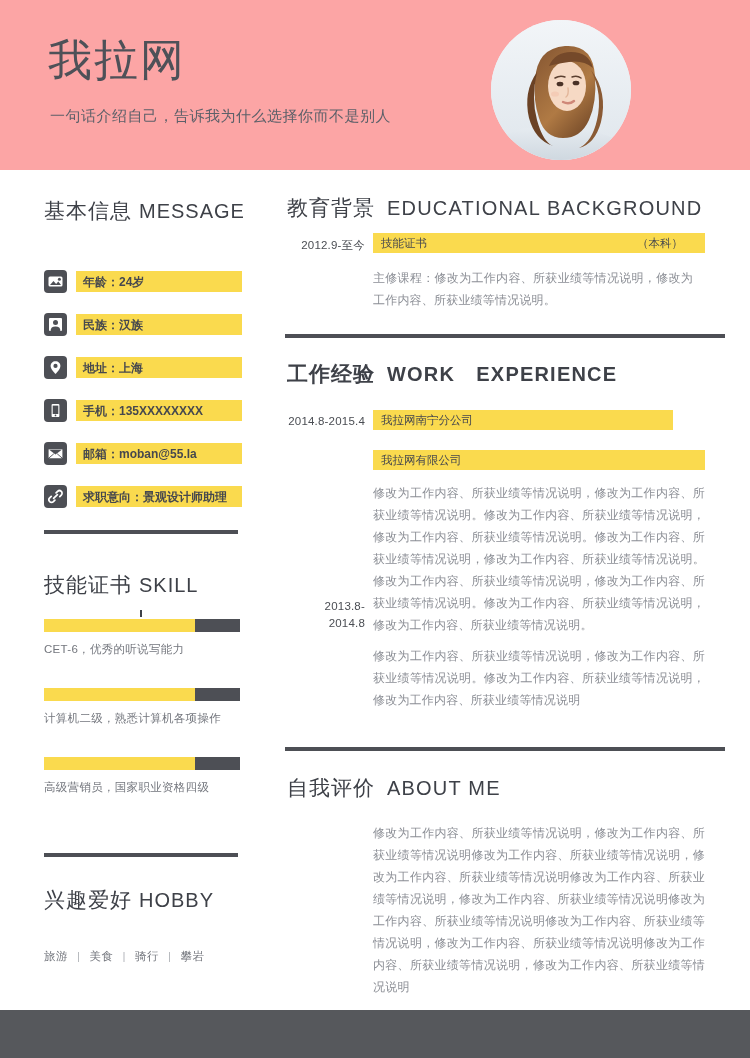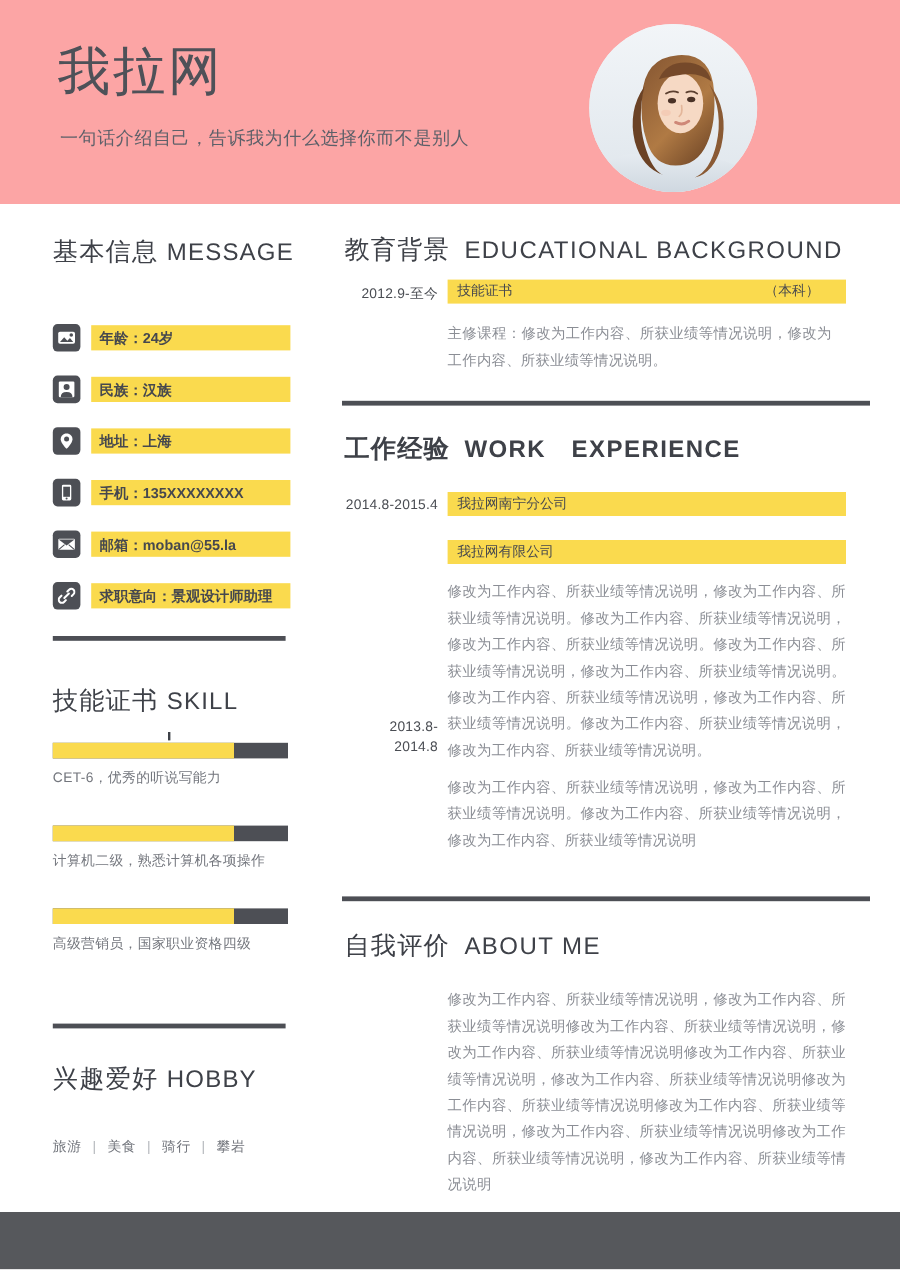--- a/index.html
+++ b/index.html
@@ -447,21 +447,21 @@
     <div class="body-text" style="left:108px; top:97px; width:320px;">主修课程：修改为工作内容、所获业绩等情况说明，修改为工作内容、所获业绩等情况说明。</div>
 
     <div class="r-divider" style="top:164px;"></div>
 
     <div class="sec-head" style="top:190px;font-weight:bold;">
       <span class="cn">工作经验</span><span class="en">WORK　EXPERIENCE</span>
     </div>
 
     <div class="date-label" style="left:0px; top:243px; width:100px;">2014.8-2015.4</div>
 
-    <div class="yellow-bar" style="left:108px; top:240px; width:332px;">
+    <div class="yellow-bar" style="left:108px; top:240px; width:300px;">
       <span class="yb-left">我拉网南宁分公司</span>
     </div>
 
     <div class="yellow-bar" style="left:108px; top:280px; width:332px;">
       <span class="yb-left">我拉网有限公司</span>
     </div>
 
     <div class="body-text" style="left:108px; top:312px; width:332px;">修改为工作内容、所获业绩等情况说明，修改为工作内容、所获业绩等情况说明。修改为工作内容、所获业绩等情况说明，修改为工作内容、所获业绩等情况说明。修改为工作内容、所获业绩等情况说明，修改为工作内容、所获业绩等情况说明。修改为工作内容、所获业绩等情况说明，修改为工作内容、所获业绩等情况说明。修改为工作内容、所获业绩等情况说明，修改为工作内容、所获业绩等情况说明。</div>
 
     <div class="date-label" style="left:8px; top:428px; width:92px;">

